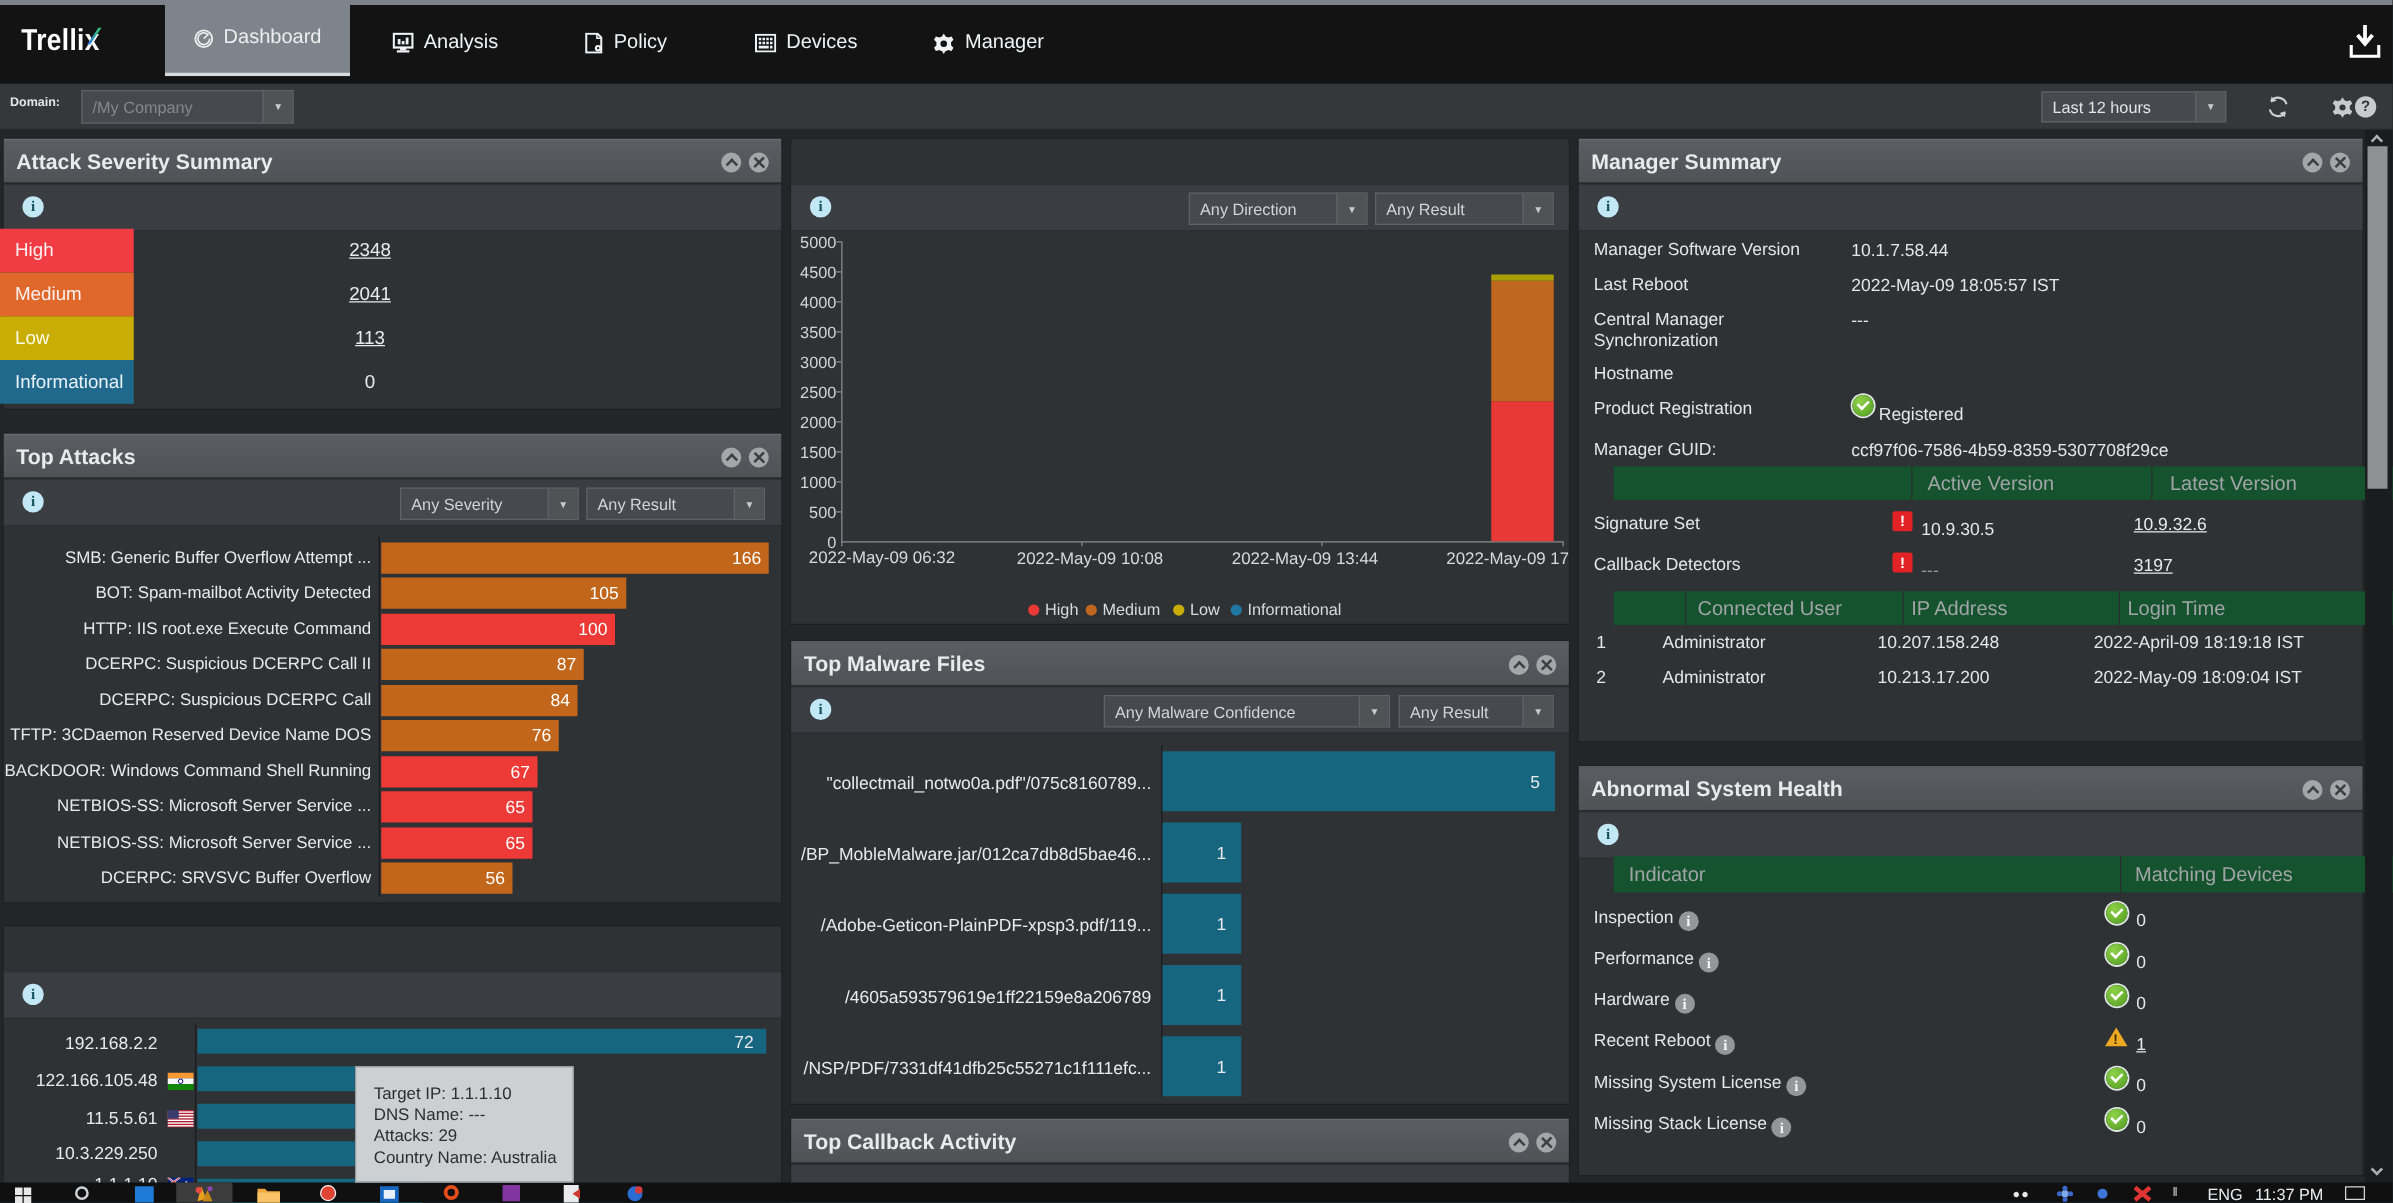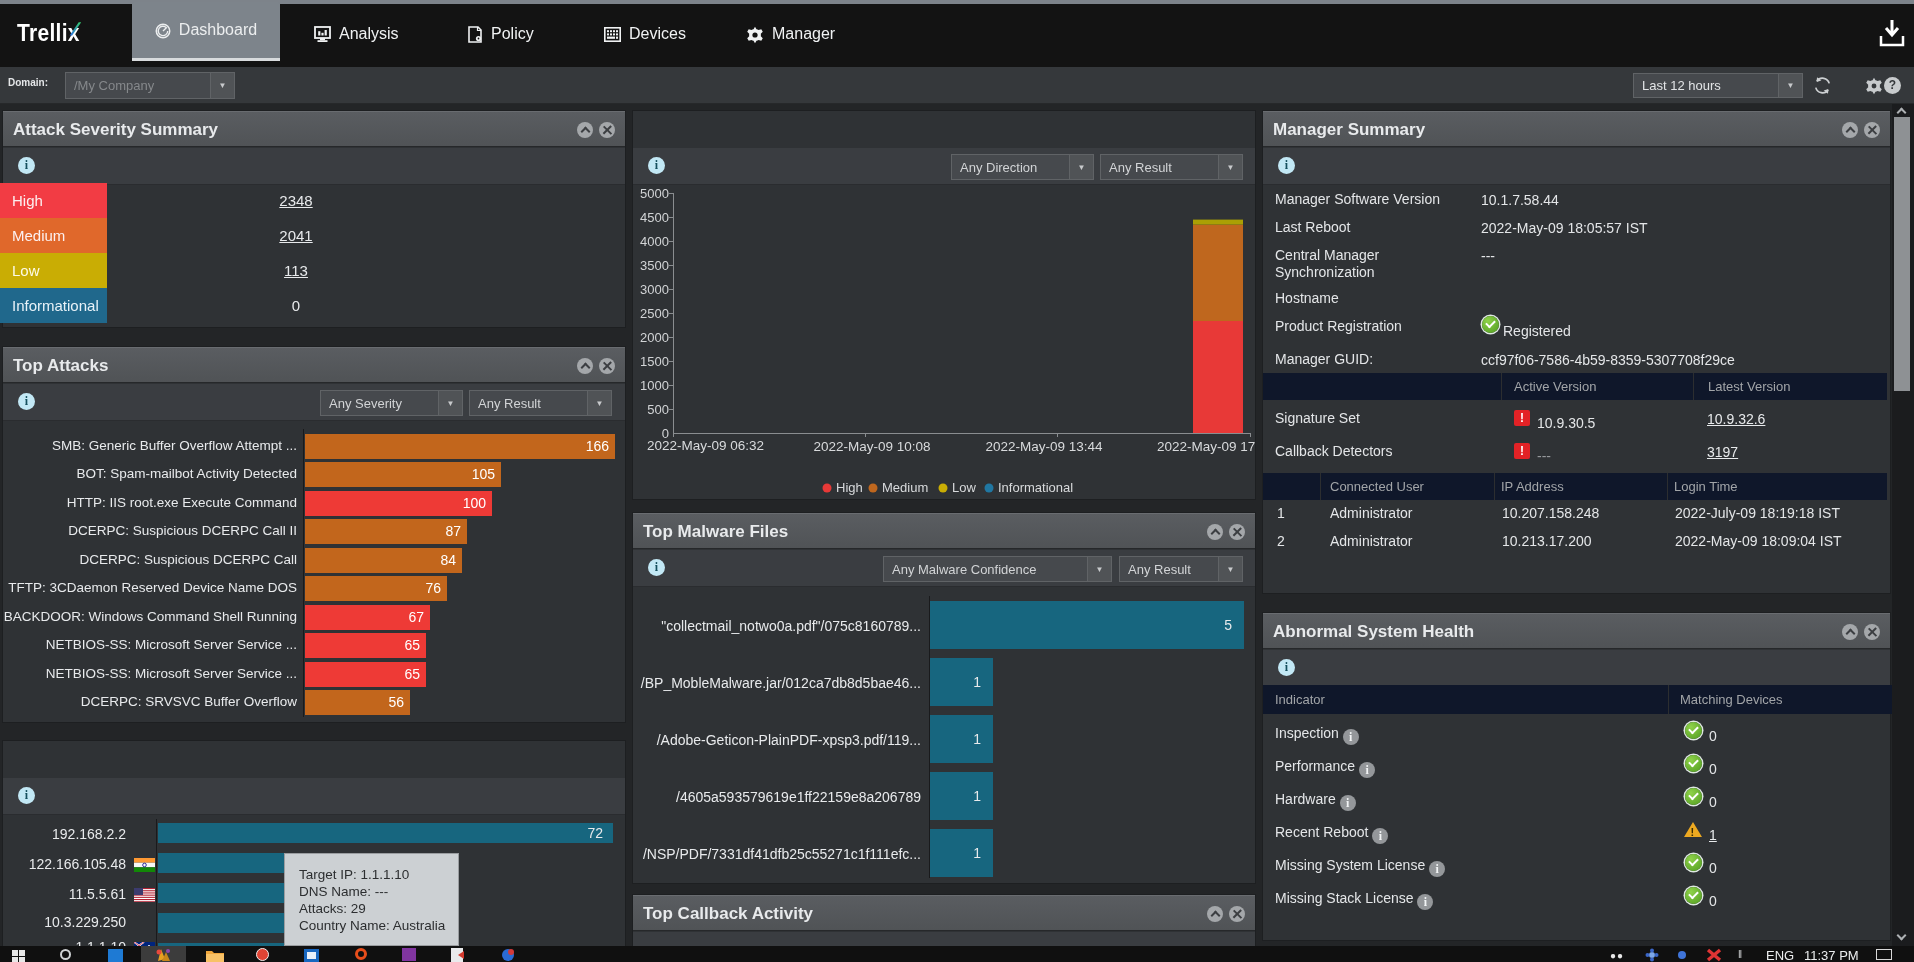--- a/index.html
+++ b/index.html
@@ -27,21 +27,21 @@
 .pbtn.x:before { transform:rotate(45deg); } .pbtn.x:after { transform:rotate(-45deg); }
 .ptool { position:absolute; left:0; right:0; height:37px; background:#3a3d41; border-bottom:1px solid #2a2c2f; }
 .info { position:absolute; left:15px; top:9px; width:17px; height:17px; border-radius:50%; background:#c2e8f5; color:#15505e; font-weight:bold; font-size:12px; text-align:center; line-height:17px; font-family:"Liberation Serif",serif; }
 .bar { position:absolute; height:25px; color:#fff; font-size:14px; }
 .bar span { position:absolute; right:6px; top:4px; }
 .blabel { position:absolute; color:#e8eaec; font-size:14px; text-align:right; white-space:nowrap; }
 #ta-rows .blabel { font-size:13.5px; }
 .tealbar { position:absolute; background:#17667f; color:#e8eaec; font-size:14px; }
 .mrow-l { position:absolute; color:#e4e6e8; font-size:14px; }
 .mrow-v { position:absolute; color:#e4e6e8; font-size:14px; }
-.thead { position:absolute; background:#0f172a; color:#a2a5a8; font-size:13px; }
+.thead { position:absolute; background:#14532d; color:#a2a5a8; font-size:16px;margin-left:28px; }
 a.lnk { color:#e8eaec; text-decoration:underline; }
 #taskbar { position:absolute; left:0; top:946px; width:1914px; height:16px; background:#101010; }
 #scrollbar { position:absolute; left:1892px; top:104px; width:22px; height:858px; background:#1b1c1e; }
 #sthumb { position:absolute; left:1894px; top:117px; width:16px; height:274px; background:#8e9194; }
 .chk { display:inline-block; width:17px; height:17px; border-radius:50%; background:radial-gradient(circle at 35% 30%, #8fd24a, #4e9a1e); position:relative; box-shadow:0 0 0 1.5px #dfe8e2; }
 .chk:after { content:""; position:absolute; left:4px; top:4px; width:7px; height:4px; border-left:2px solid #fff; border-bottom:2px solid #fff; transform:rotate(-45deg); }
 .warn { display:inline-block; width:0; height:0; border-left:9px solid transparent; border-right:9px solid transparent; border-bottom:15px solid #eda921; position:relative; }
 .excl { display:inline-block; width:16px; height:16px; background:#e32226; border-radius:2px; color:#fff; font-weight:bold; text-align:center; line-height:16px; font-size:12px; }
 .ginfo { display:inline-block; width:16px; height:16px; border-radius:50%; background:#94979a; color:#f2f4f5; font-size:12px; font-weight:bold; text-align:center; line-height:16px; font-family:"Liberation Serif",serif; vertical-align:-3px; }
 </style>
@@ -101,21 +101,21 @@
         <path d="M3 18 L3 27 L25 27 L25 18" stroke="#fff" stroke-width="2.5" fill="none"></path>
       </svg>
   </div>
 </div>
 <div id="domainbar">
   <span class="lbl">Domain:</span>
   <div class="dd" style="left:65px; top:5px; width:170px; height:27px;">
       <span class="txt" style="color:#85888b;">/My Company</span>
       <span class="arr">▼</span>
     </div>
-  <div class="dd" style="left:1633px; top:6px; width:170px; height:25px;">
+  <div class="dd" style="left:1633px; top:6px; width:148px; height:25px;">
       <span class="txt" style="color:#e2e4e6;">Last 12 hours</span>
       <span class="arr">▼</span>
     </div>
   <svg class="abs" style="left:1812px; top:8px;" width="21" height="21" viewBox="0 0 21 21">
       <g stroke="#cdd0d2" stroke-width="1.7" fill="none">
         <path d="M17.2 8.4 A7 7 0 0 0 4.8 6.0"></path>
         <path d="M3.8 12.6 A7 7 0 0 0 16.2 15.0"></path>
       </g>
       <path d="M5.0 2.2 L4.7 7.0 L9.3 5.6 Z" fill="#cdd0d2"></path>
       <path d="M16.0 18.8 L16.3 14.0 L11.7 15.4 Z" fill="#cdd0d2"></path>
@@ -423,21 +423,21 @@
       <span class="abs" style="left:67px; top:6px;">Connected User</span>
       <span class="abs" style="left:238px; top:6px;">IP Address</span>
       <span class="abs" style="left:411px; top:6px;">Login Time</span>
       <span class="abs" style="left:57px; top:0; width:1px; height:27px; background:#2c2e30;"></span>
       <span class="abs" style="left:231px; top:0; width:1px; height:27px; background:#2c2e30;"></span>
       <span class="abs" style="left:404px; top:0; width:1px; height:27px; background:#2c2e30;"></span>
     </div>
     <div class="mrow-v" style="left:14px; top:394px;">1</div>
     <div class="mrow-v" style="left:67px; top:394px;">Administrator</div>
     <div class="mrow-v" style="left:239px; top:394px;">10.207.158.248</div>
-    <div class="mrow-v" style="left:412px; top:394px;">2022-July-09 18:19:18 IST</div>
+    <div class="mrow-v" style="left:412px; top:394px;">2022-April-09 18:19:18 IST</div>
     <div class="mrow-v" style="left:14px; top:422px;">2</div>
     <div class="mrow-v" style="left:67px; top:422px;">Administrator</div>
     <div class="mrow-v" style="left:239px; top:422px;">10.213.17.200</div>
     <div class="mrow-v" style="left:412px; top:422px;">2022-May-09 18:09:04 IST</div>
   </div>
 </div>
 
 <div class="panel" id="p-ash" style="left:1262px; top:612px; width:629px; height:329px;">
   <div class="phead">
       <span class="t">Abnormal System Health</span>

